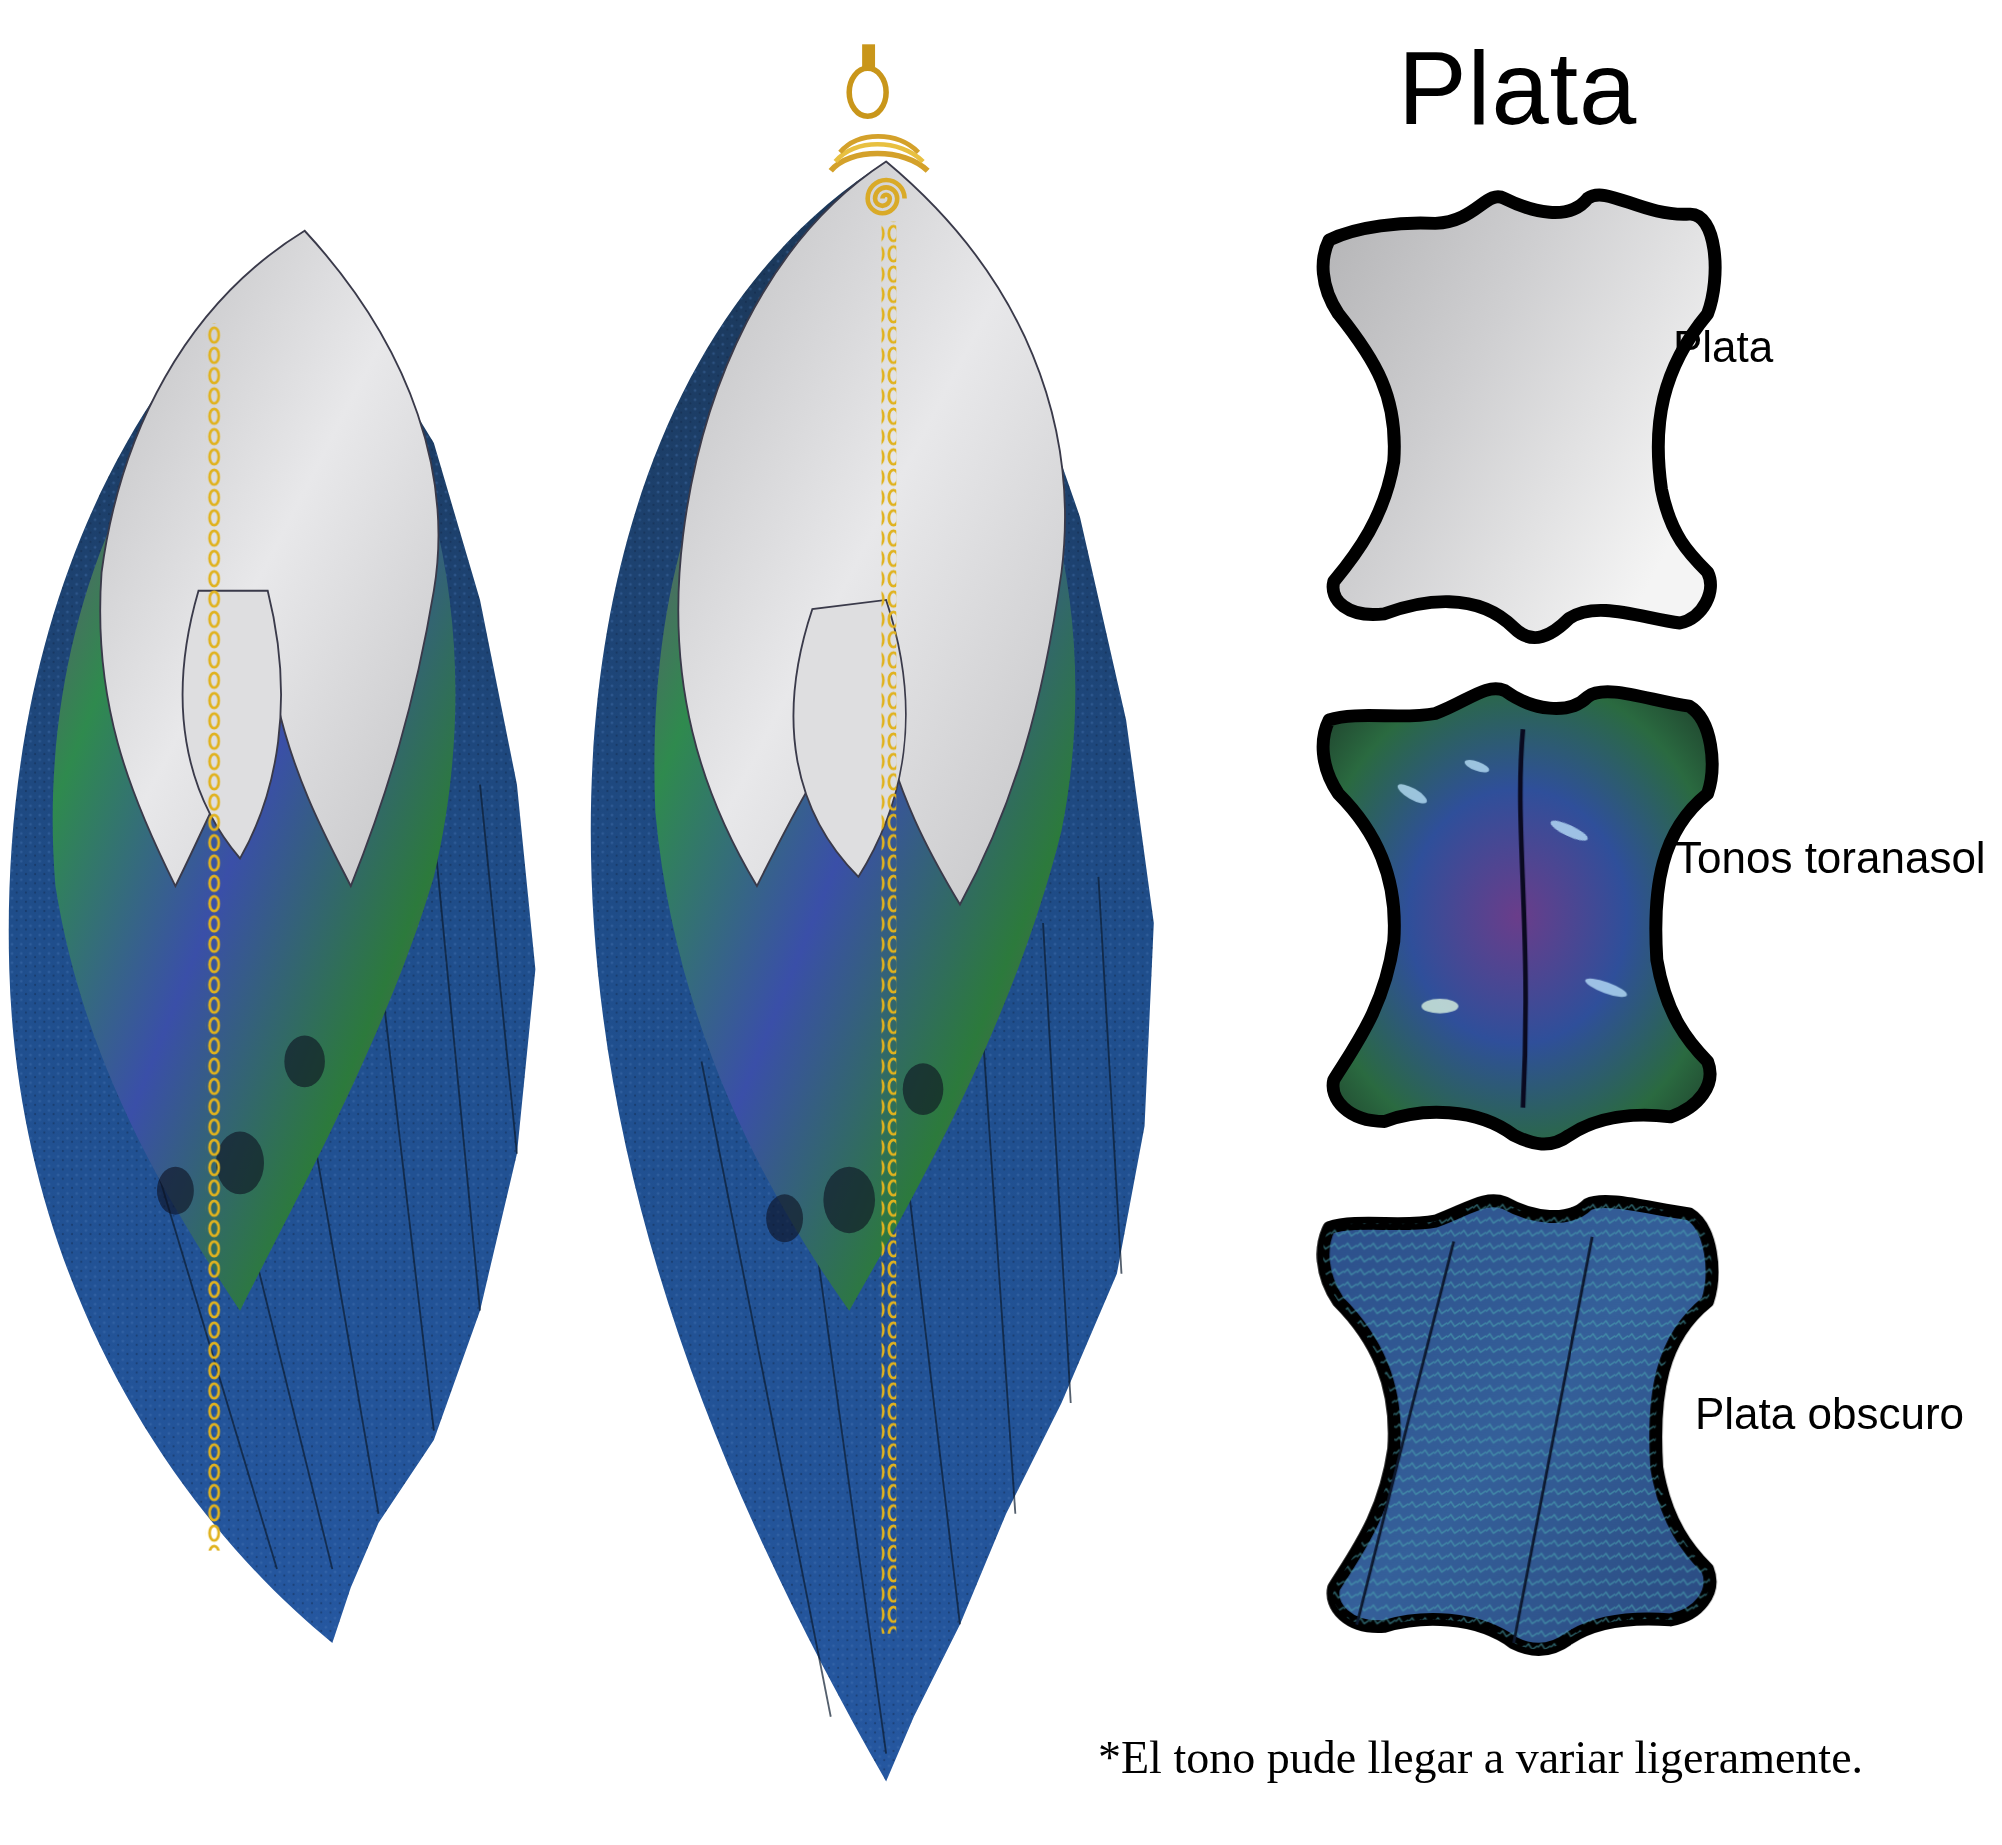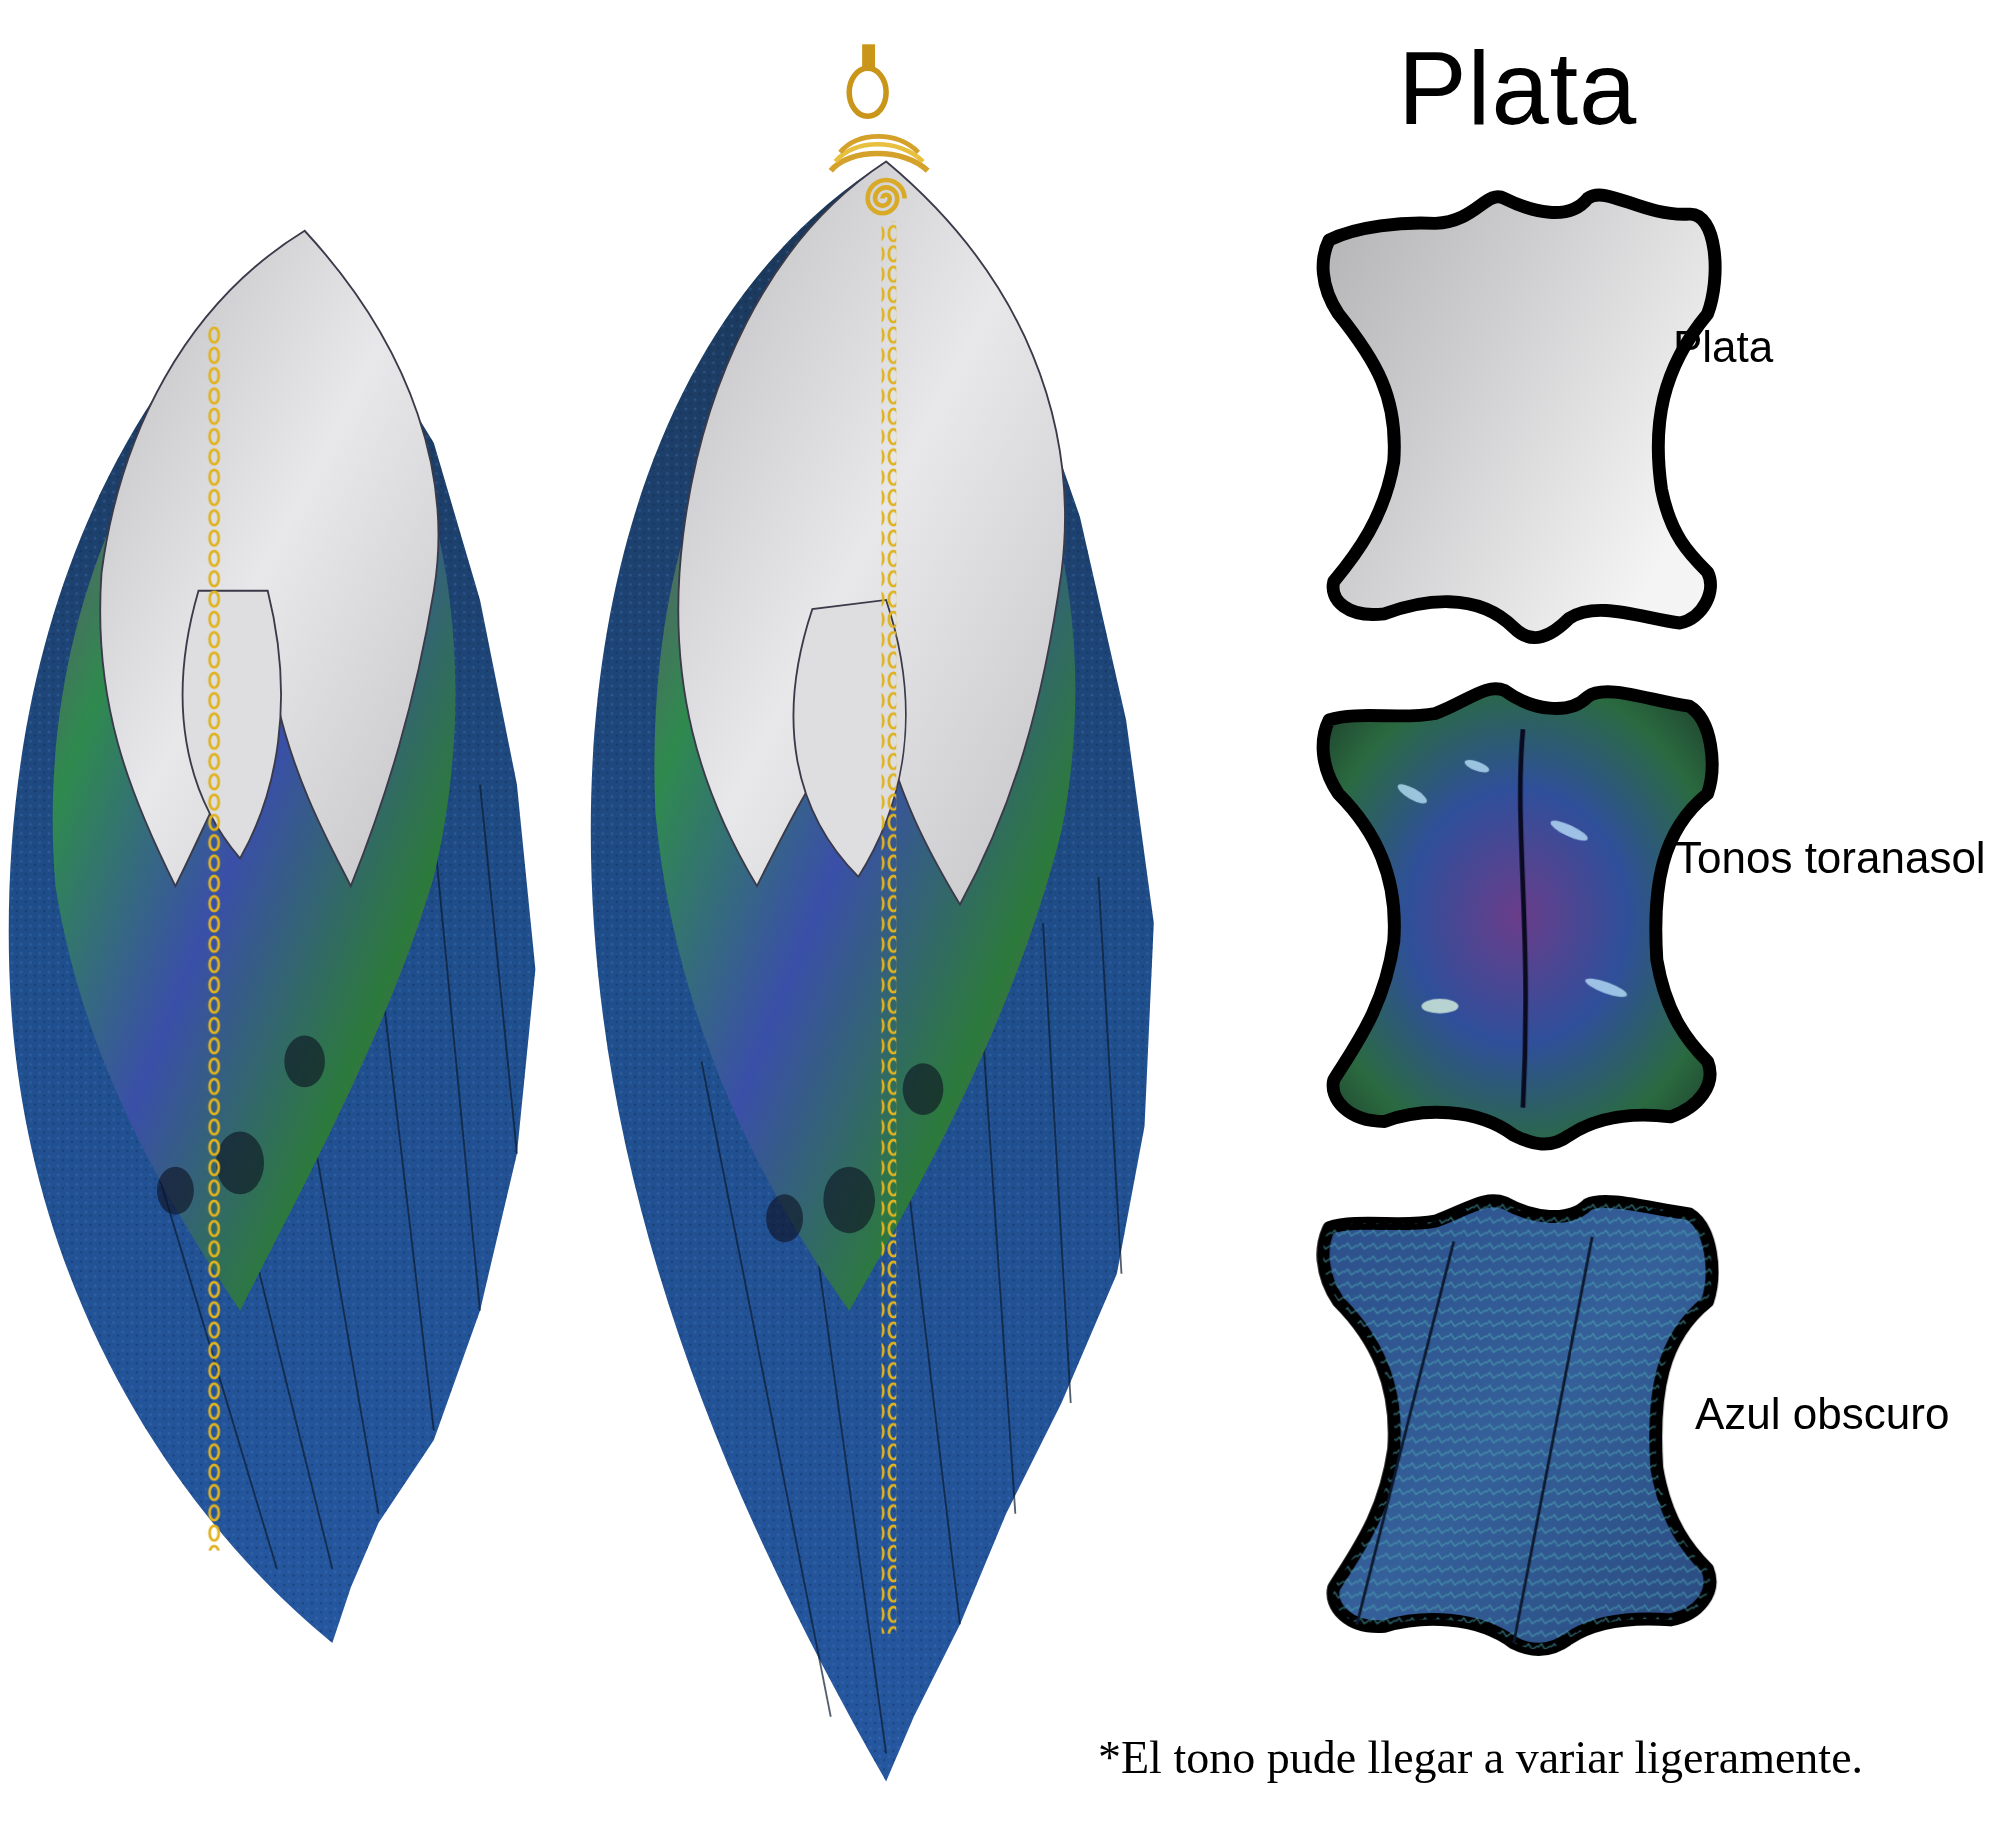--- a/index.html
+++ b/index.html
@@ -145,15 +145,15 @@
     <path d="M1440 1330 C 1470 1320, 1520 1330, 1555 1323 C 1590 1310, 1610 1295, 1630 1303 C 1660 1320, 1700 1325, 1720 1305 C 1740 1295, 1790 1310, 1830 1315 C 1855 1330, 1860 1380, 1850 1410 C 1800 1450, 1790 1510, 1795 1590 C 1805 1650, 1830 1680, 1850 1700 C 1860 1725, 1840 1750, 1810 1755 C 1770 1752, 1730 1755, 1700 1775 C 1680 1790, 1660 1790, 1640 1780 C 1600 1750, 1540 1750, 1500 1762 C 1460 1765, 1440 1740, 1445 1720 C 1470 1680, 1500 1640, 1510 1570 C 1515 1500, 1490 1450, 1450 1410 C 1430 1380, 1430 1350, 1440 1330 Z" fill="url(#obsGrad)" stroke="#000" stroke-width="14" stroke-linejoin="round"></path>
     <path d="M1440 1330 C 1470 1320, 1520 1330, 1555 1323 C 1590 1310, 1610 1295, 1630 1303 C 1660 1320, 1700 1325, 1720 1305 C 1740 1295, 1790 1310, 1830 1315 C 1855 1330, 1860 1380, 1850 1410 C 1800 1450, 1790 1510, 1795 1590 C 1805 1650, 1830 1680, 1850 1700 C 1860 1725, 1840 1750, 1810 1755 C 1770 1752, 1730 1755, 1700 1775 C 1680 1790, 1660 1790, 1640 1780 C 1600 1750, 1540 1750, 1500 1762 C 1460 1765, 1440 1740, 1445 1720 C 1470 1680, 1500 1640, 1510 1570 C 1515 1500, 1490 1450, 1450 1410 C 1430 1380, 1430 1350, 1440 1330 Z" fill="url(#obsTex)"></path>
     <path d="M1575 1345 L 1470 1760" stroke="#0e1a30" stroke-width="3"></path>
     <path d="M1725 1340 L 1640 1780" stroke="#0e1a30" stroke-width="3"></path>
   </g>
 </svg>
 
 <div id="title" class="abs">Plata</div>
 <div id="label-plata" class="abs swatch-label">Plata</div>
 <div id="label-toranasol" class="abs swatch-label">Tonos toranasol</div>
-<div id="label-obscuro" class="abs swatch-label">Azul obscuro</div>
+<div id="label-obscuro" class="abs swatch-label">Plata obscuro</div>
 <div id="footnote" class="abs">*El tono pude llegar a variar ligeramente.</div>
 
 
 </body></html>

